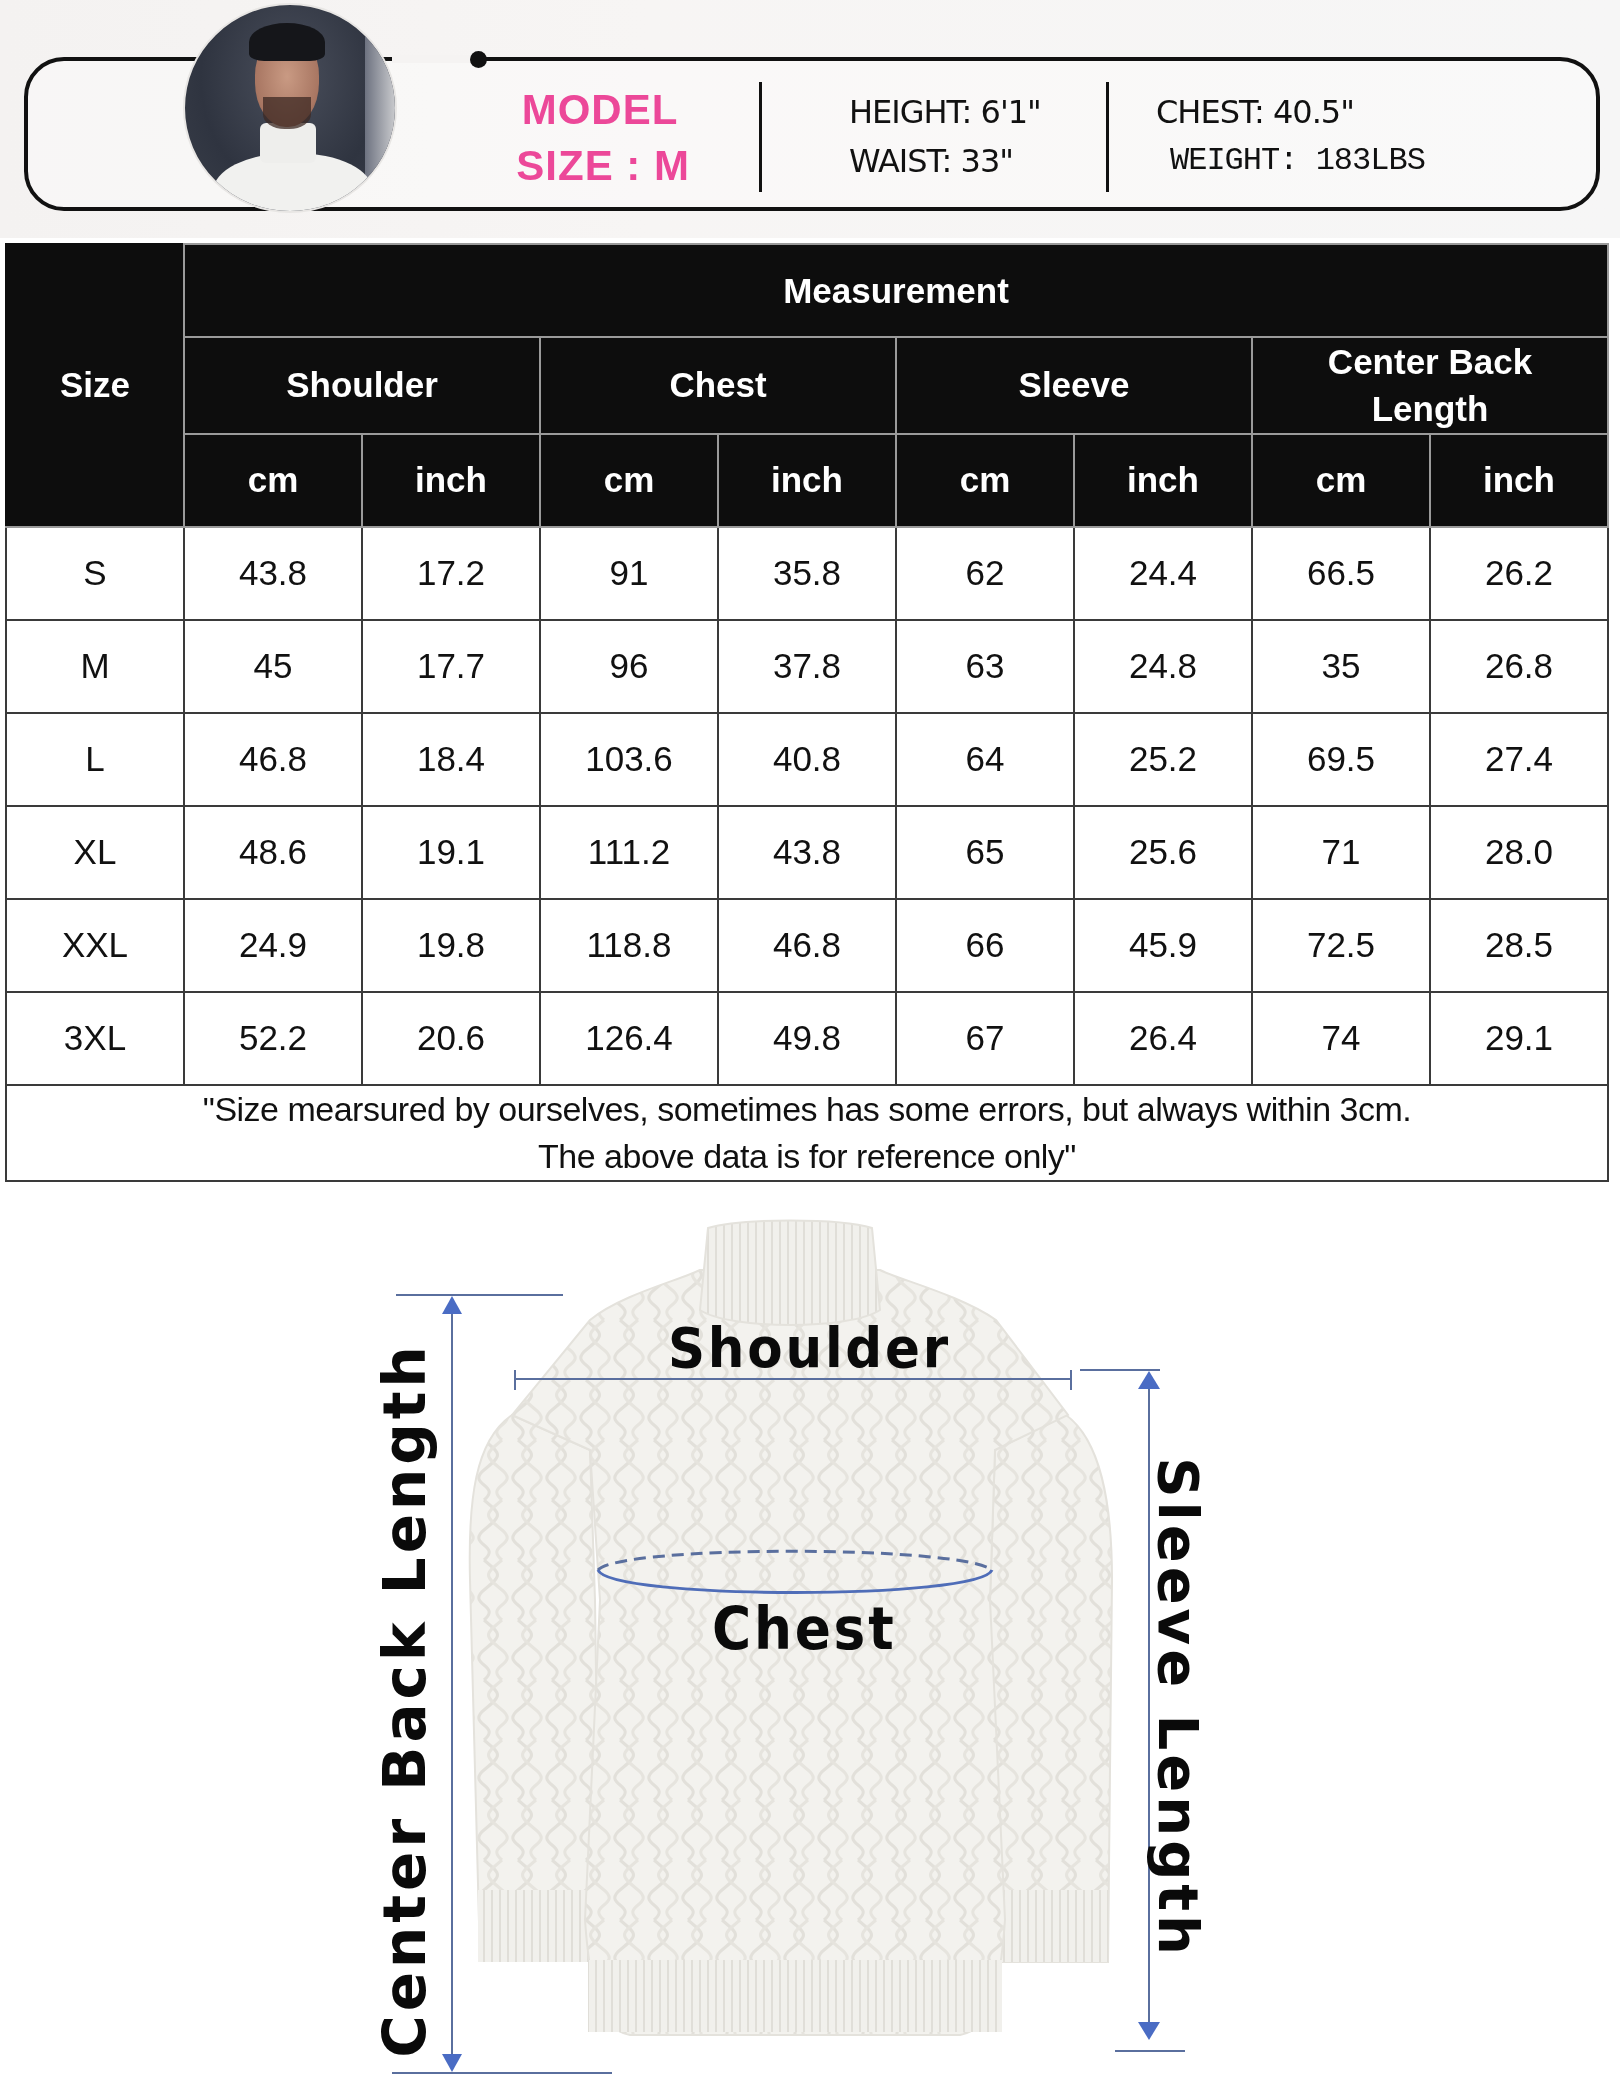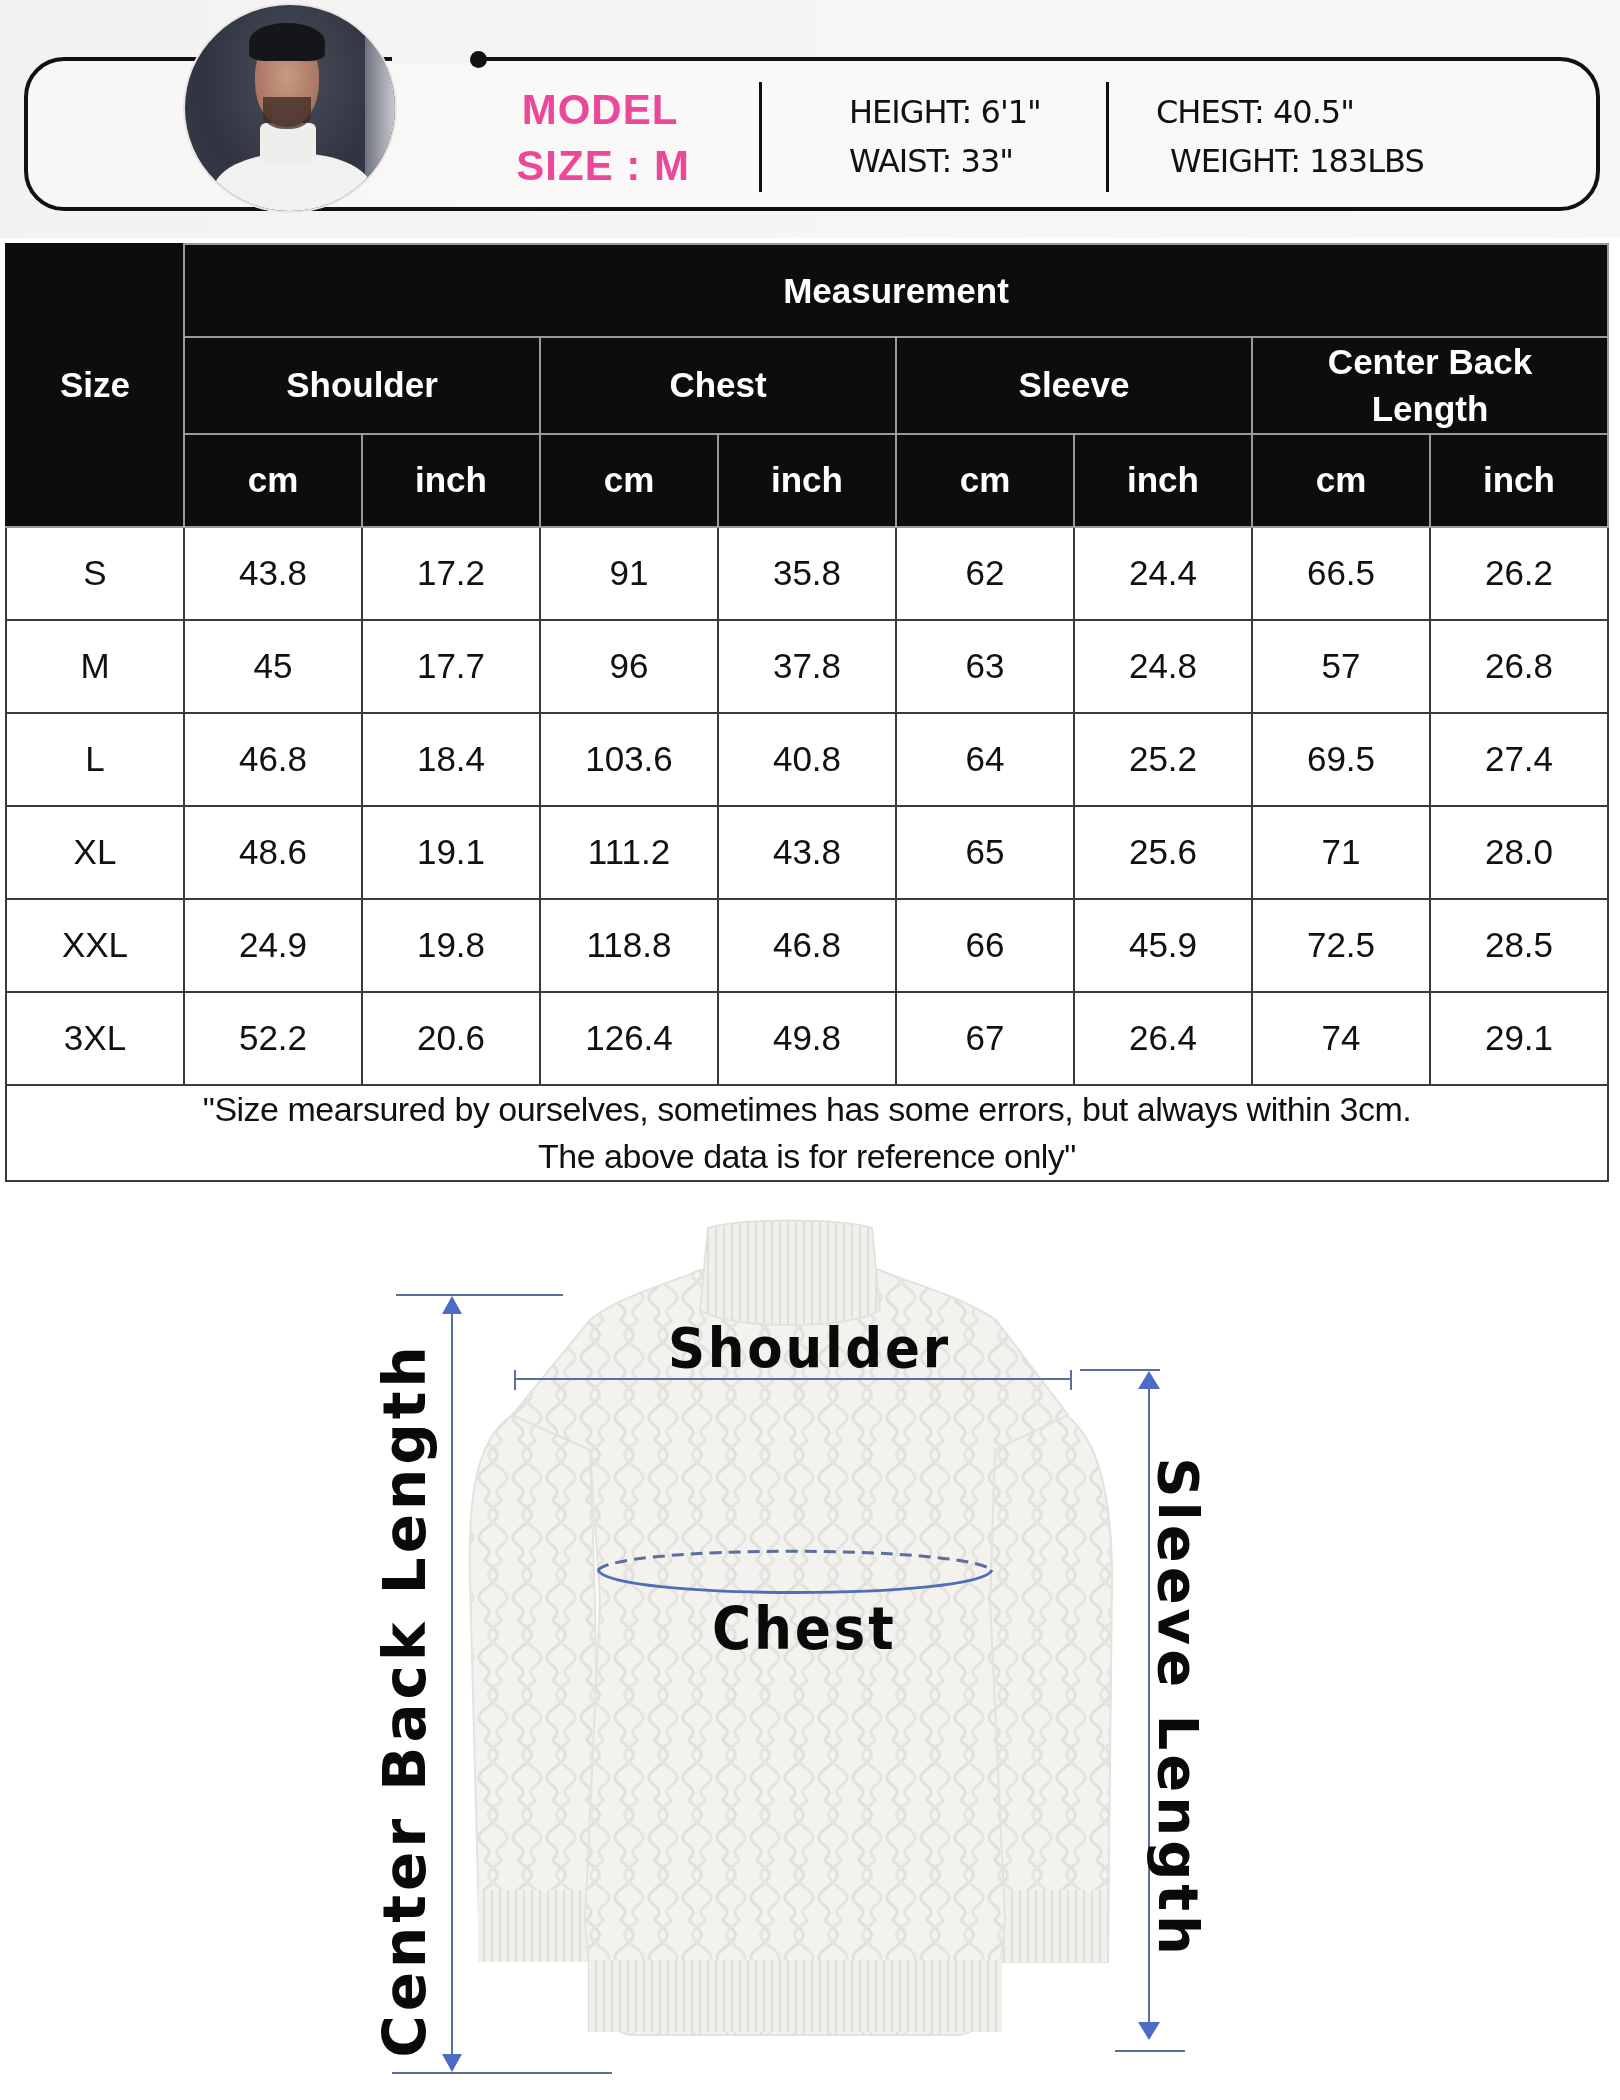--- a/index.html
+++ b/index.html
@@ -136,21 +136,21 @@
 
 <div class="model-label l1">MODEL</div>
 <div class="model-label l2">SIZE : M</div>
 
 <div class="card-divider" style="left:759px;"></div>
 <div class="card-divider" style="left:1106px;"></div>
 
 <div class="stat" style="left:849px; top:93px;">HEIGHT: 6'1"</div>
 <div class="stat" style="left:849px; top:142px;">WAIST: 33"</div>
 <div class="stat" style="left:1156px; top:93px;">CHEST: 40.5"</div>
-<div class="stat" style="left:1170px; top:142px;">WEIGHT: 183LBS</div>
+<div class="stat" style="left:1170px; top:142px;font-family:Liberation Mono, monospace;">WEIGHT: 183LBS</div>
 
 <table class="size-table">
   <colgroup>
     <col style="width:178px">
     <col style="width:178px">
       <col style="width:178px">
     <col style="width:178px">
       <col style="width:178px">
     <col style="width:178px">
       <col style="width:178px">
@@ -194,21 +194,21 @@
       <td>26.2</td>
     </tr>
     <tr>
       <td>M</td>
       <td>45</td>
       <td>17.7</td>
       <td>96</td>
       <td>37.8</td>
       <td>63</td>
       <td>24.8</td>
-      <td>57</td>
+      <td>35</td>
       <td>26.8</td>
     </tr>
     <tr>
       <td>L</td>
       <td>46.8</td>
       <td>18.4</td>
       <td>103.6</td>
       <td>40.8</td>
       <td>64</td>
       <td>25.2</td>

